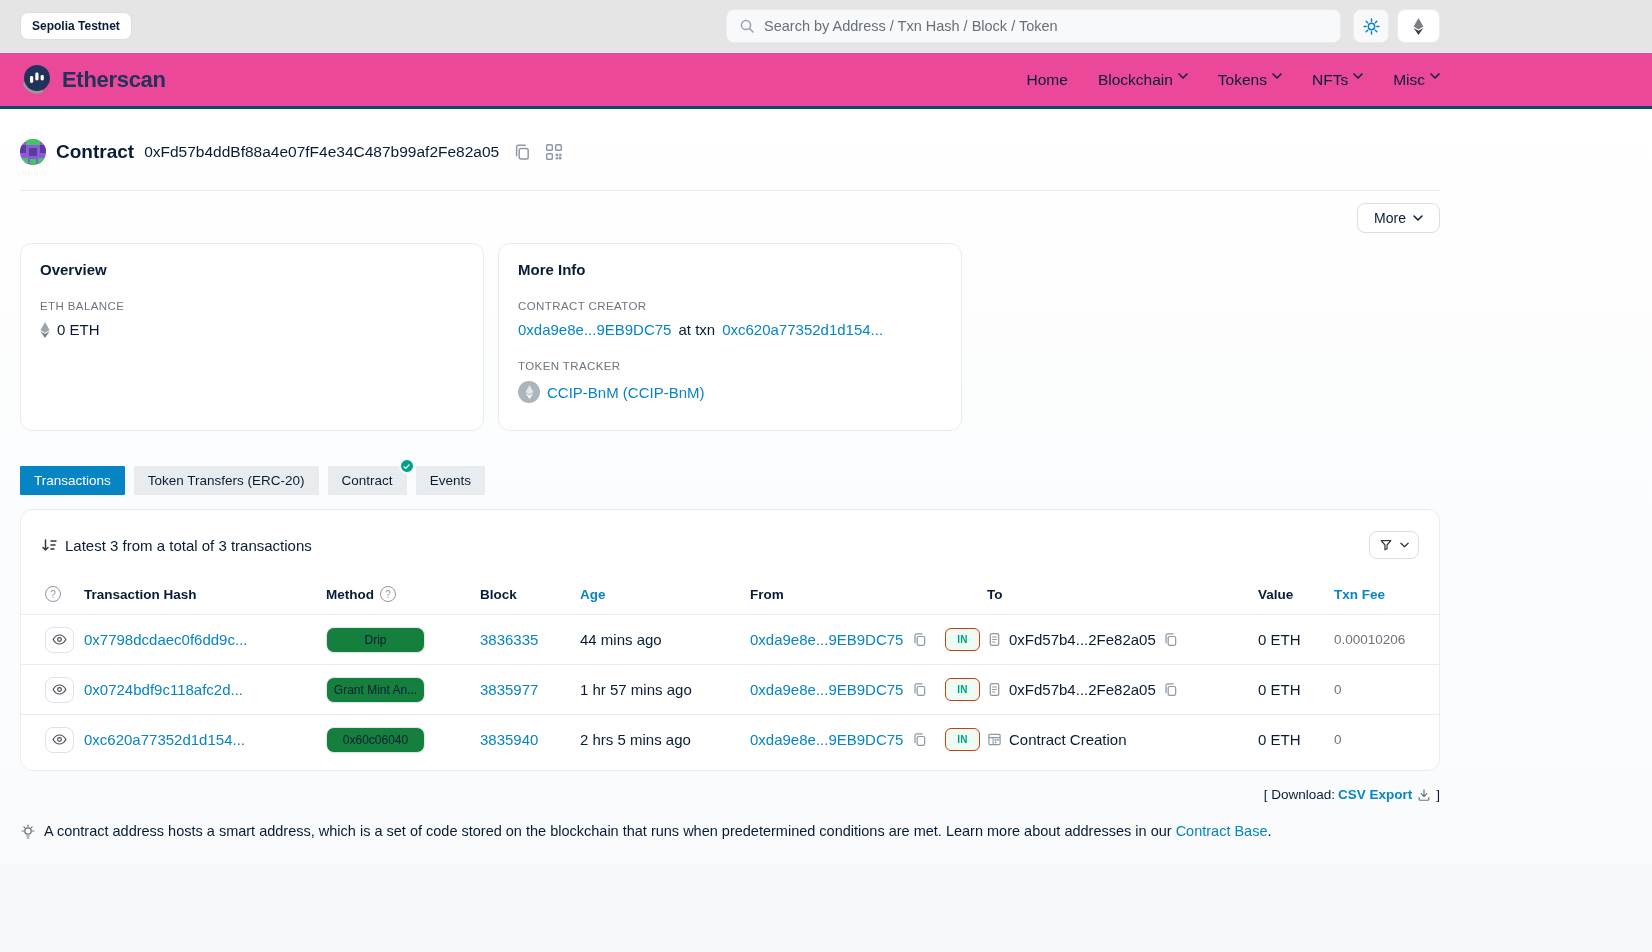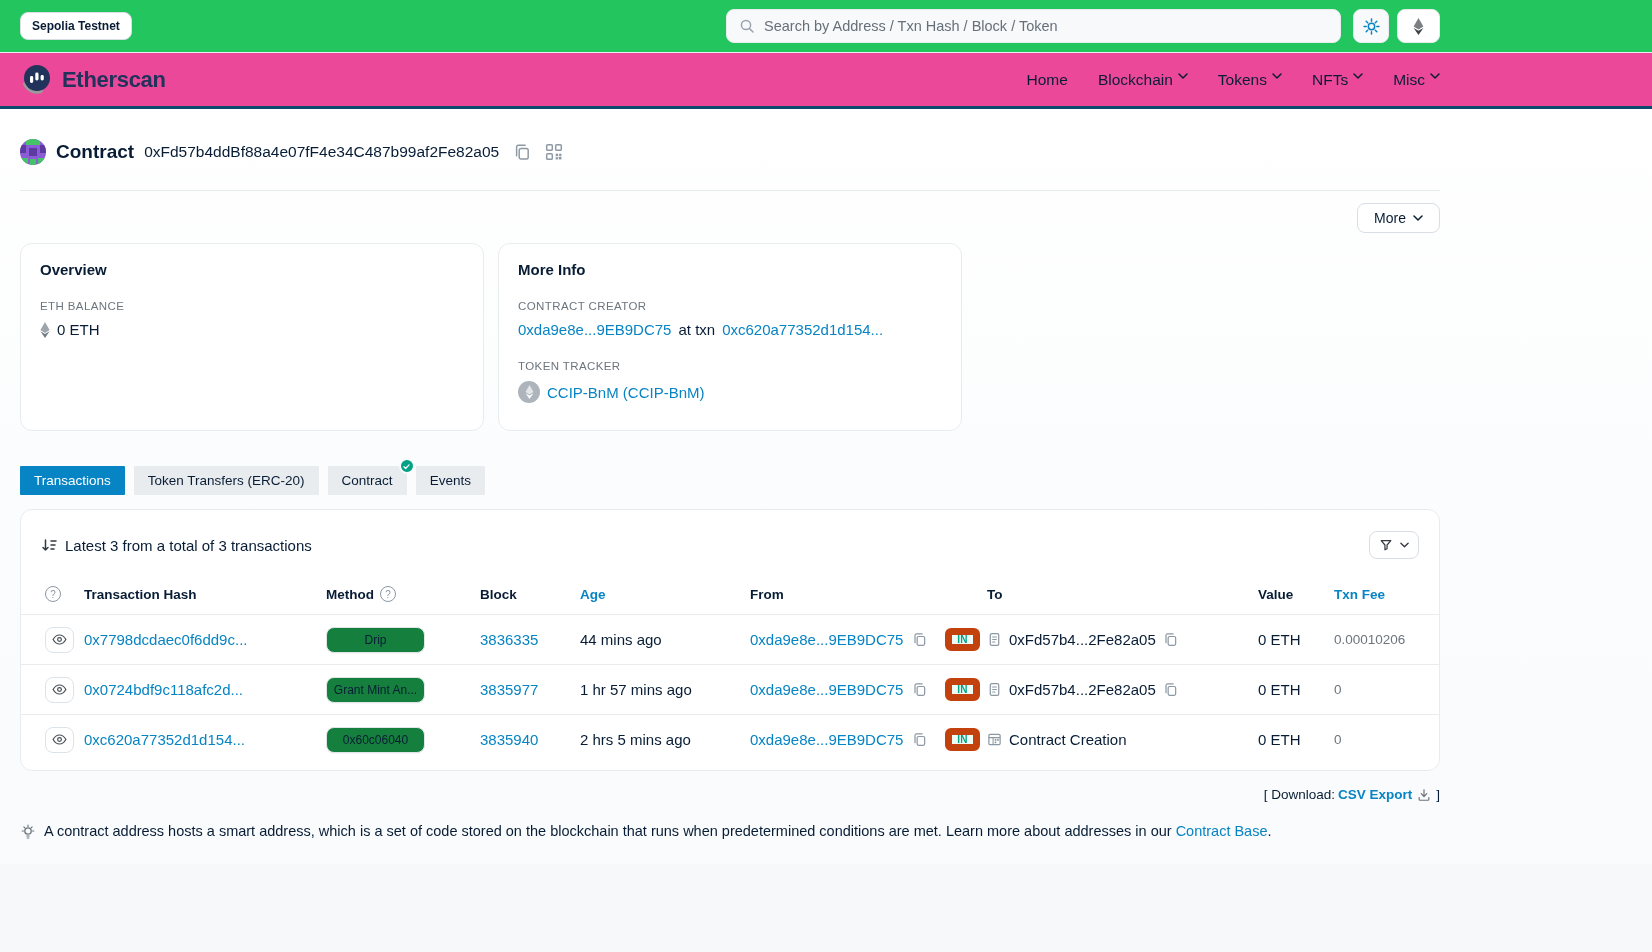--- a/index.html
+++ b/index.html
@@ -4,21 +4,21 @@
 <style>
   * { margin:0; padding:0; box-sizing:border-box; }
   html,body { width:1652px; height:952px; overflow:hidden; background:#ffffff;
     font-family:"Liberation Sans", sans-serif; color:#081d35; }
   a { text-decoration:none; }
   button { font-family:inherit; cursor:pointer; }
 
   .ic { display:inline-block; vertical-align:middle; }
 
   
-  .topbar { height:53px; background:#22c55e; border-bottom:1px solid #e9ecef; display:flex; align-items:center; }
+  .topbar { height:53px; background:#e5e5e5; border-bottom:1px solid #e9ecef; display:flex; align-items:center; }
   .topbar-inner { width:1420px; margin-left:20px; display:flex; align-items:center; }
   .badge-network { border:1px solid #d8dee4; border-radius:8px; padding:6px 11px; font-size:12px; font-weight:700; color:#081d35; background:#fff; }
   .search { margin-left:auto; width:615px; height:34px; background:#f8f9fa; border:1px solid #e9ecef; border-radius:8px; display:flex; align-items:center; padding:0 12px; gap:9px; }
   .search svg { color:#9aa4af; flex:none; }
   .search input { border:none; background:transparent; outline:none; flex:1; font-size:14.5px; color:#081d35; }
   .search input::placeholder { color:#66707a; }
   .icon-btn { height:34px; border:1px solid #e9ecef; border-radius:8px; display:flex; align-items:center; justify-content:center; margin-left:12px; background:#f8f9fa; }
   .icon-btn.theme { width:36px; color:#0784c3; }
   .icon-btn.network { width:43px; margin-left:8px; background:#fff; color:#343a40; }
 
@@ -75,21 +75,21 @@
   .tr.head { height:40px; border-top:none; font-size:13.5px; font-weight:700; }
   .th-blue { color:#0784c3; }
   .help-circle { width:16px; height:16px; border:1.3px solid #8c98a4; border-radius:50%; color:#8c98a4; font-size:10px; font-weight:400; display:inline-flex; align-items:center; justify-content:center; }
   .th-flex { display:flex; align-items:center; gap:6px; }
 
   .eye-btn { width:29px; height:26px; background:#fff; border:1px solid #dde3ea; border-radius:8px; display:flex; align-items:center; justify-content:center; color:#495057; }
   .method-pill { width:99px; height:26px; background:#15803d; border:1px solid #e0e5ea; border-radius:8px; font-size:12px; color:#081d35;
                  display:flex; align-items:center; justify-content:center; white-space:nowrap; overflow:hidden; box-shadow:0 1px 1px rgba(0,0,0,.03); margin-left:5px; }
   .cell-from { display:flex; align-items:center; gap:9px; }
   .copy-btn { background:none; border:none; color:#8c98a4; display:flex; align-items:center; padding:0; }
-  .in-badge { width:35px; height:23px; background:#eefaf4; border:7px solid #c2410c; border-radius:6px; color:#00a186; font-size:10px; font-weight:700; letter-spacing:.3px; display:flex; align-items:center; justify-content:center; }
+  .in-badge { width:35px; height:23px; background:#eefaf4; border:1px solid #c2410c; border-radius:6px; color:#00a186; font-size:10px; font-weight:700; letter-spacing:.3px; display:flex; align-items:center; justify-content:center; }
   .cell-to { display:flex; align-items:center; gap:7px; }
   .cell-to svg { color:#8c98a4; flex:none; }
   .fee { color:#6c757d; font-size:13.5px; }
   .age { color:#081d35; }
   .hdr-pad { padding-left:5px; }
 
   .download-row { width:1420px; margin-left:20px; display:flex; justify-content:flex-end; align-items:center; gap:3px; margin-top:16px; font-size:13.5px; color:#081d35; }
   .download-row svg { color:#6c757d; margin:0 2px; }
 
   .note-row { width:1420px; margin-left:20px; margin-top:21px; display:flex; align-items:flex-start; gap:8px; font-size:14.5px; color:#081d35; }

